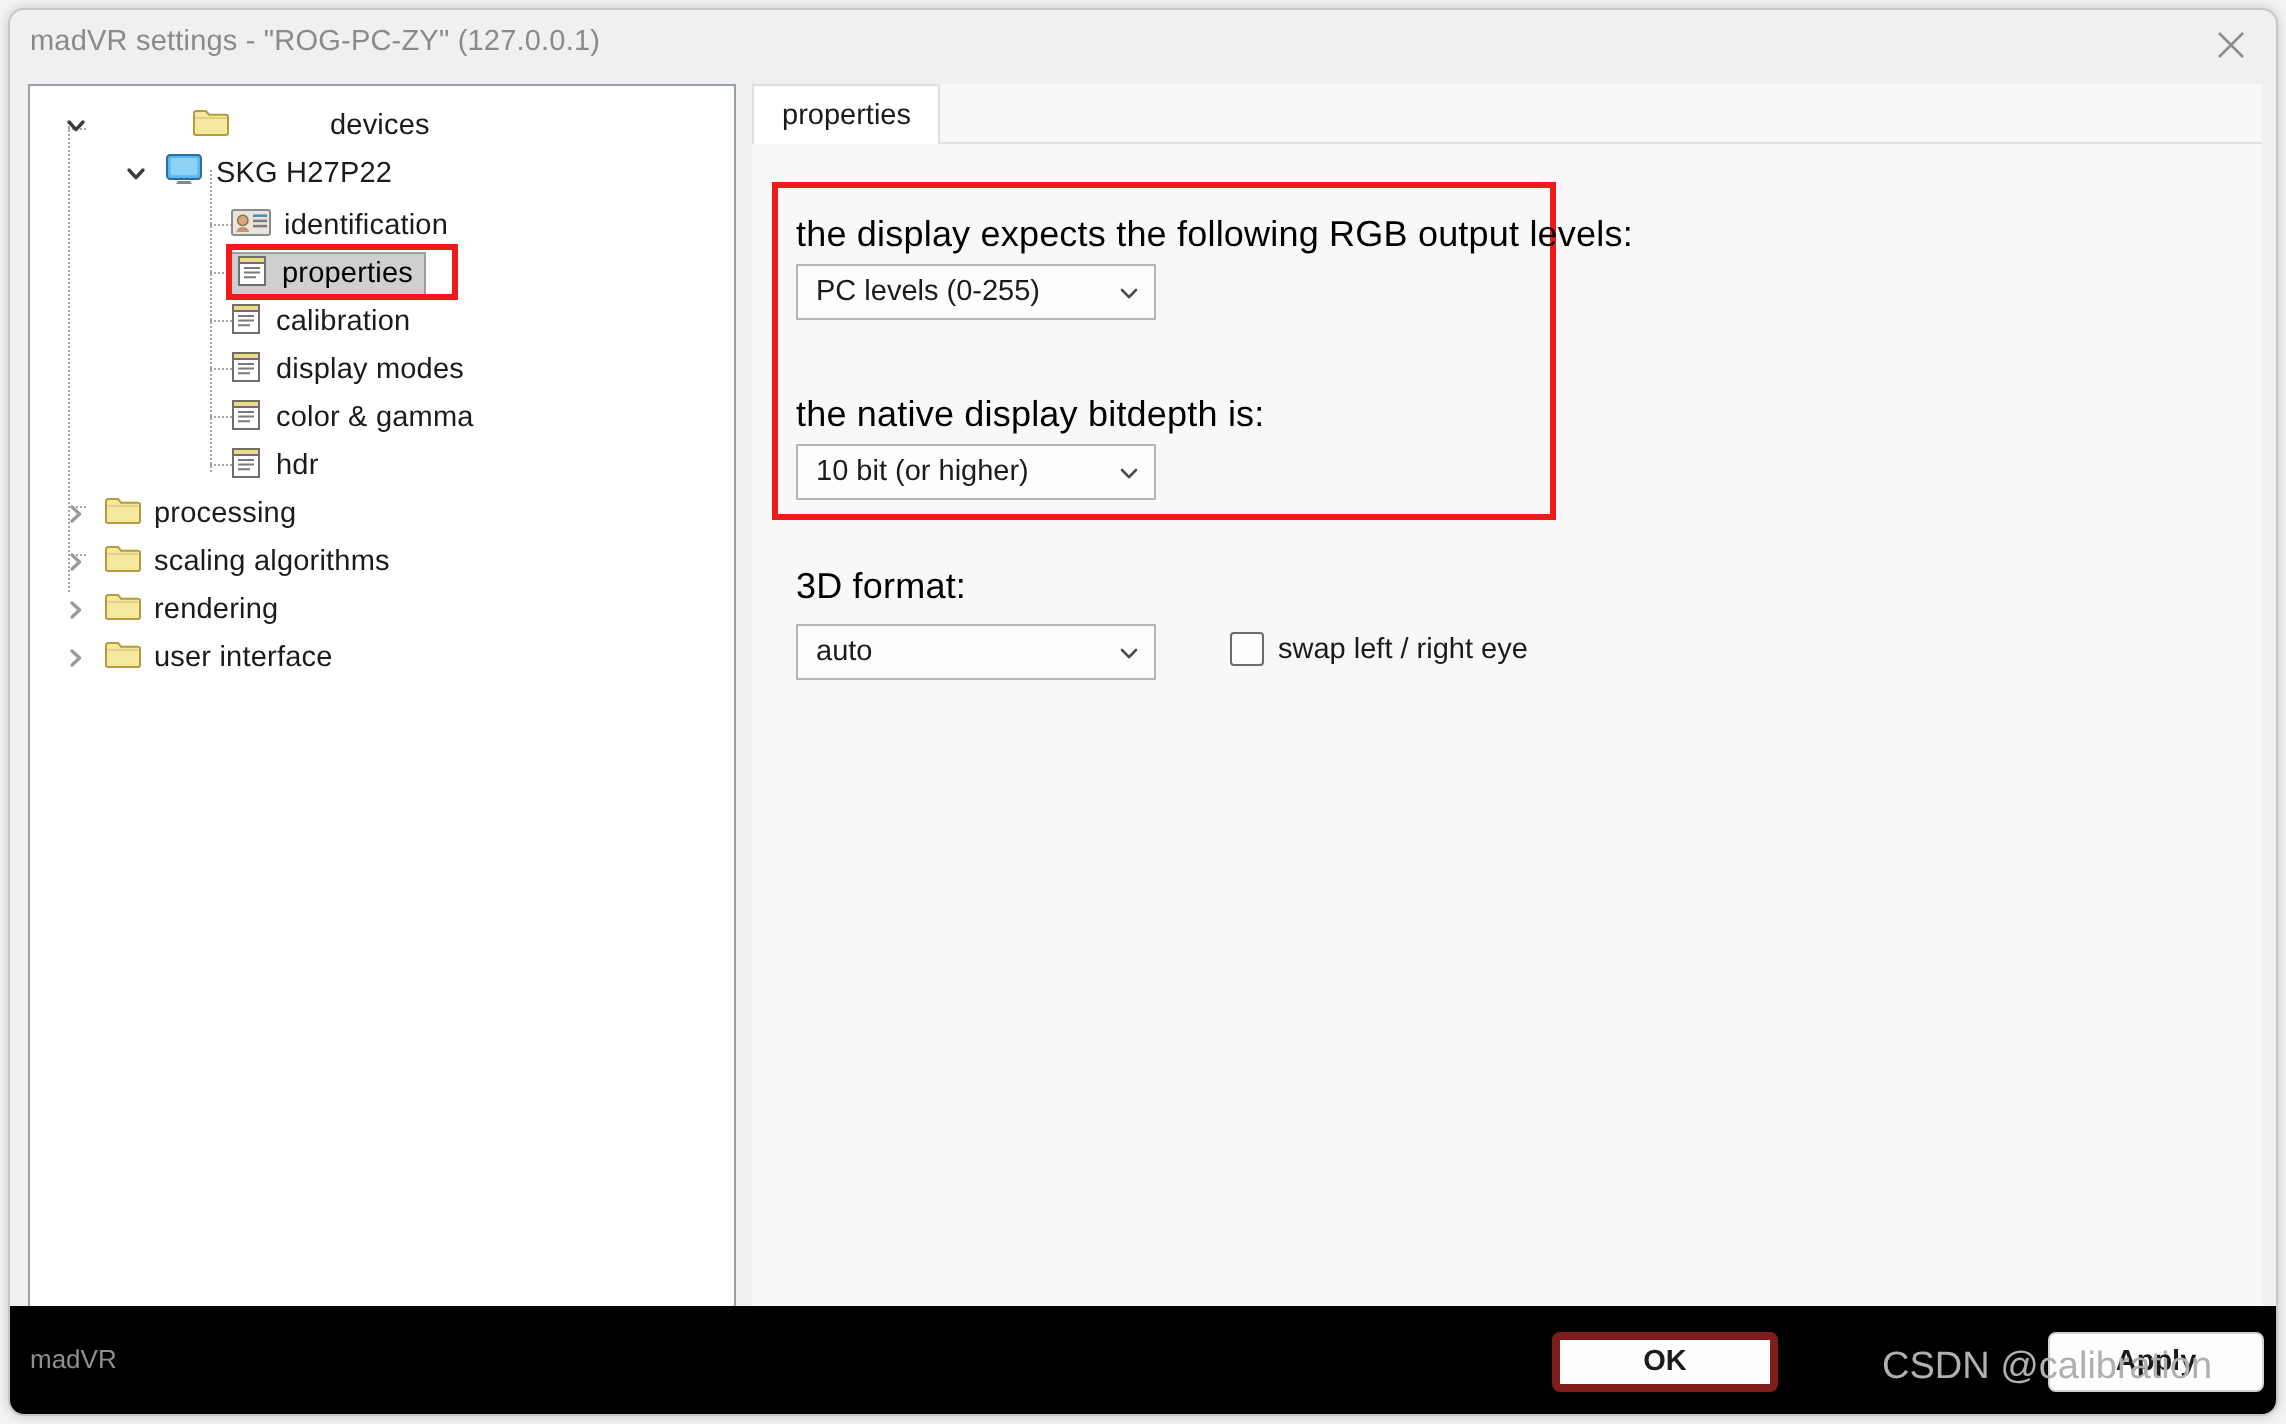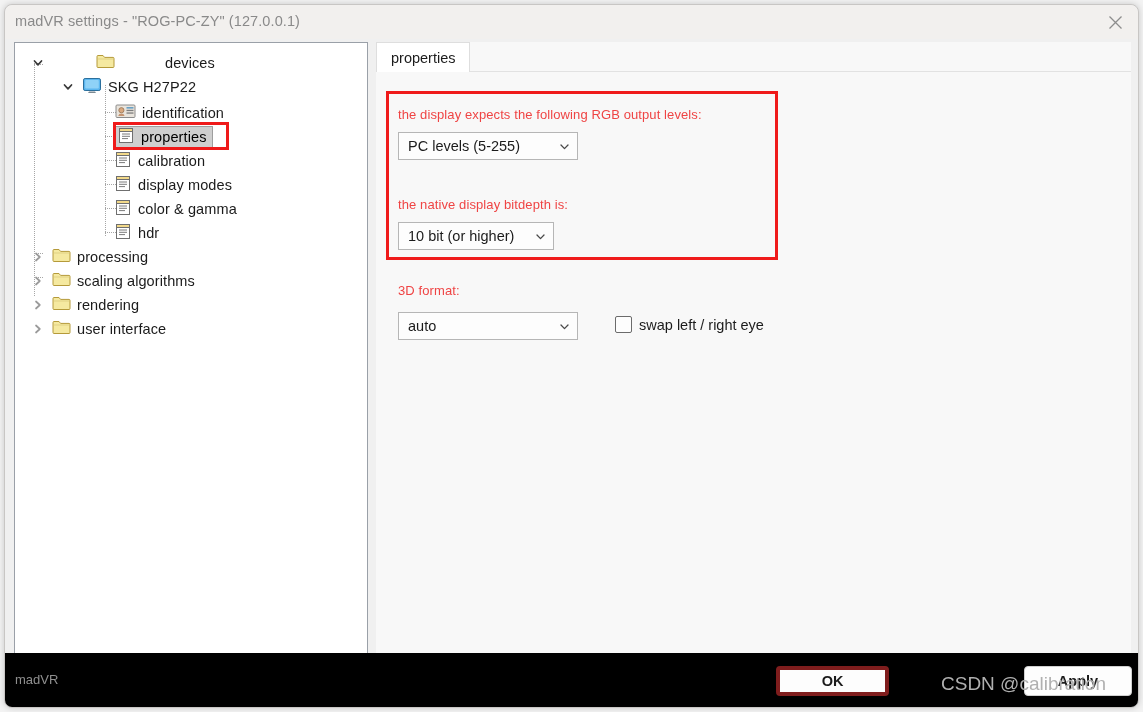--- a/index.html
+++ b/index.html
@@ -125,22 +125,22 @@
     display: flex; align-items: center;
     background: #ffffff;
     border: 1px solid #dedede;
     border-bottom: none;
     font-size: 14.5px;
     color: #1b1b1b;
   }
 
   .field-label {
     position: absolute;
-    font-size: 13px;
-    color: #ef4444;
+    font-size: 18px;
+    color: #000000;
     white-space: nowrap;
     letter-spacing: 0.1px;
   }
   .combo {
     position: absolute;
     height: 28px;
     background: #fdfdfd;
     border: 1px solid #b6b6b6;
     display: flex;
     align-items: center;
@@ -428,31 +428,31 @@
       <div id="tab-properties">
         <span>properties</span>
       </div>
     </div>
 
     <div id="red-highlight"></div>
 
     <div class="field-label" style="left:22px; top:65px;">the display expects the following RGB output levels:</div>
 
     <div class="combo" style="left:22px; top:90px; width:180px;">
-      <span class="cval">PC levels (5-255)</span>
+      <span class="cval">PC levels (0-255)</span>
       <span class="carrow">
         <svg width="13" height="13" viewBox="0 0 13 13">
             <path d="M3 5 L6.5 8.6 L10 5" stroke="#4a4a4a" stroke-width="1.3" fill="none" stroke-linecap="round" stroke-linejoin="round"></path>
           </svg>
       </span>
     </div>
 
     <div class="field-label" style="left:22px; top:155px;">the native display bitdepth is:</div>
 
-    <div class="combo" style="left:22px; top:180px; width:156px;">
+    <div class="combo" style="left:22px; top:180px; width:180px;">
       <span class="cval">10 bit (or higher)</span>
       <span class="carrow">
         <svg width="13" height="13" viewBox="0 0 13 13">
             <path d="M3 5 L6.5 8.6 L10 5" stroke="#4a4a4a" stroke-width="1.3" fill="none" stroke-linecap="round" stroke-linejoin="round"></path>
           </svg>
       </span>
     </div>
 
     <div class="field-label" style="left:22px; top:241px;">3D format:</div>
 

